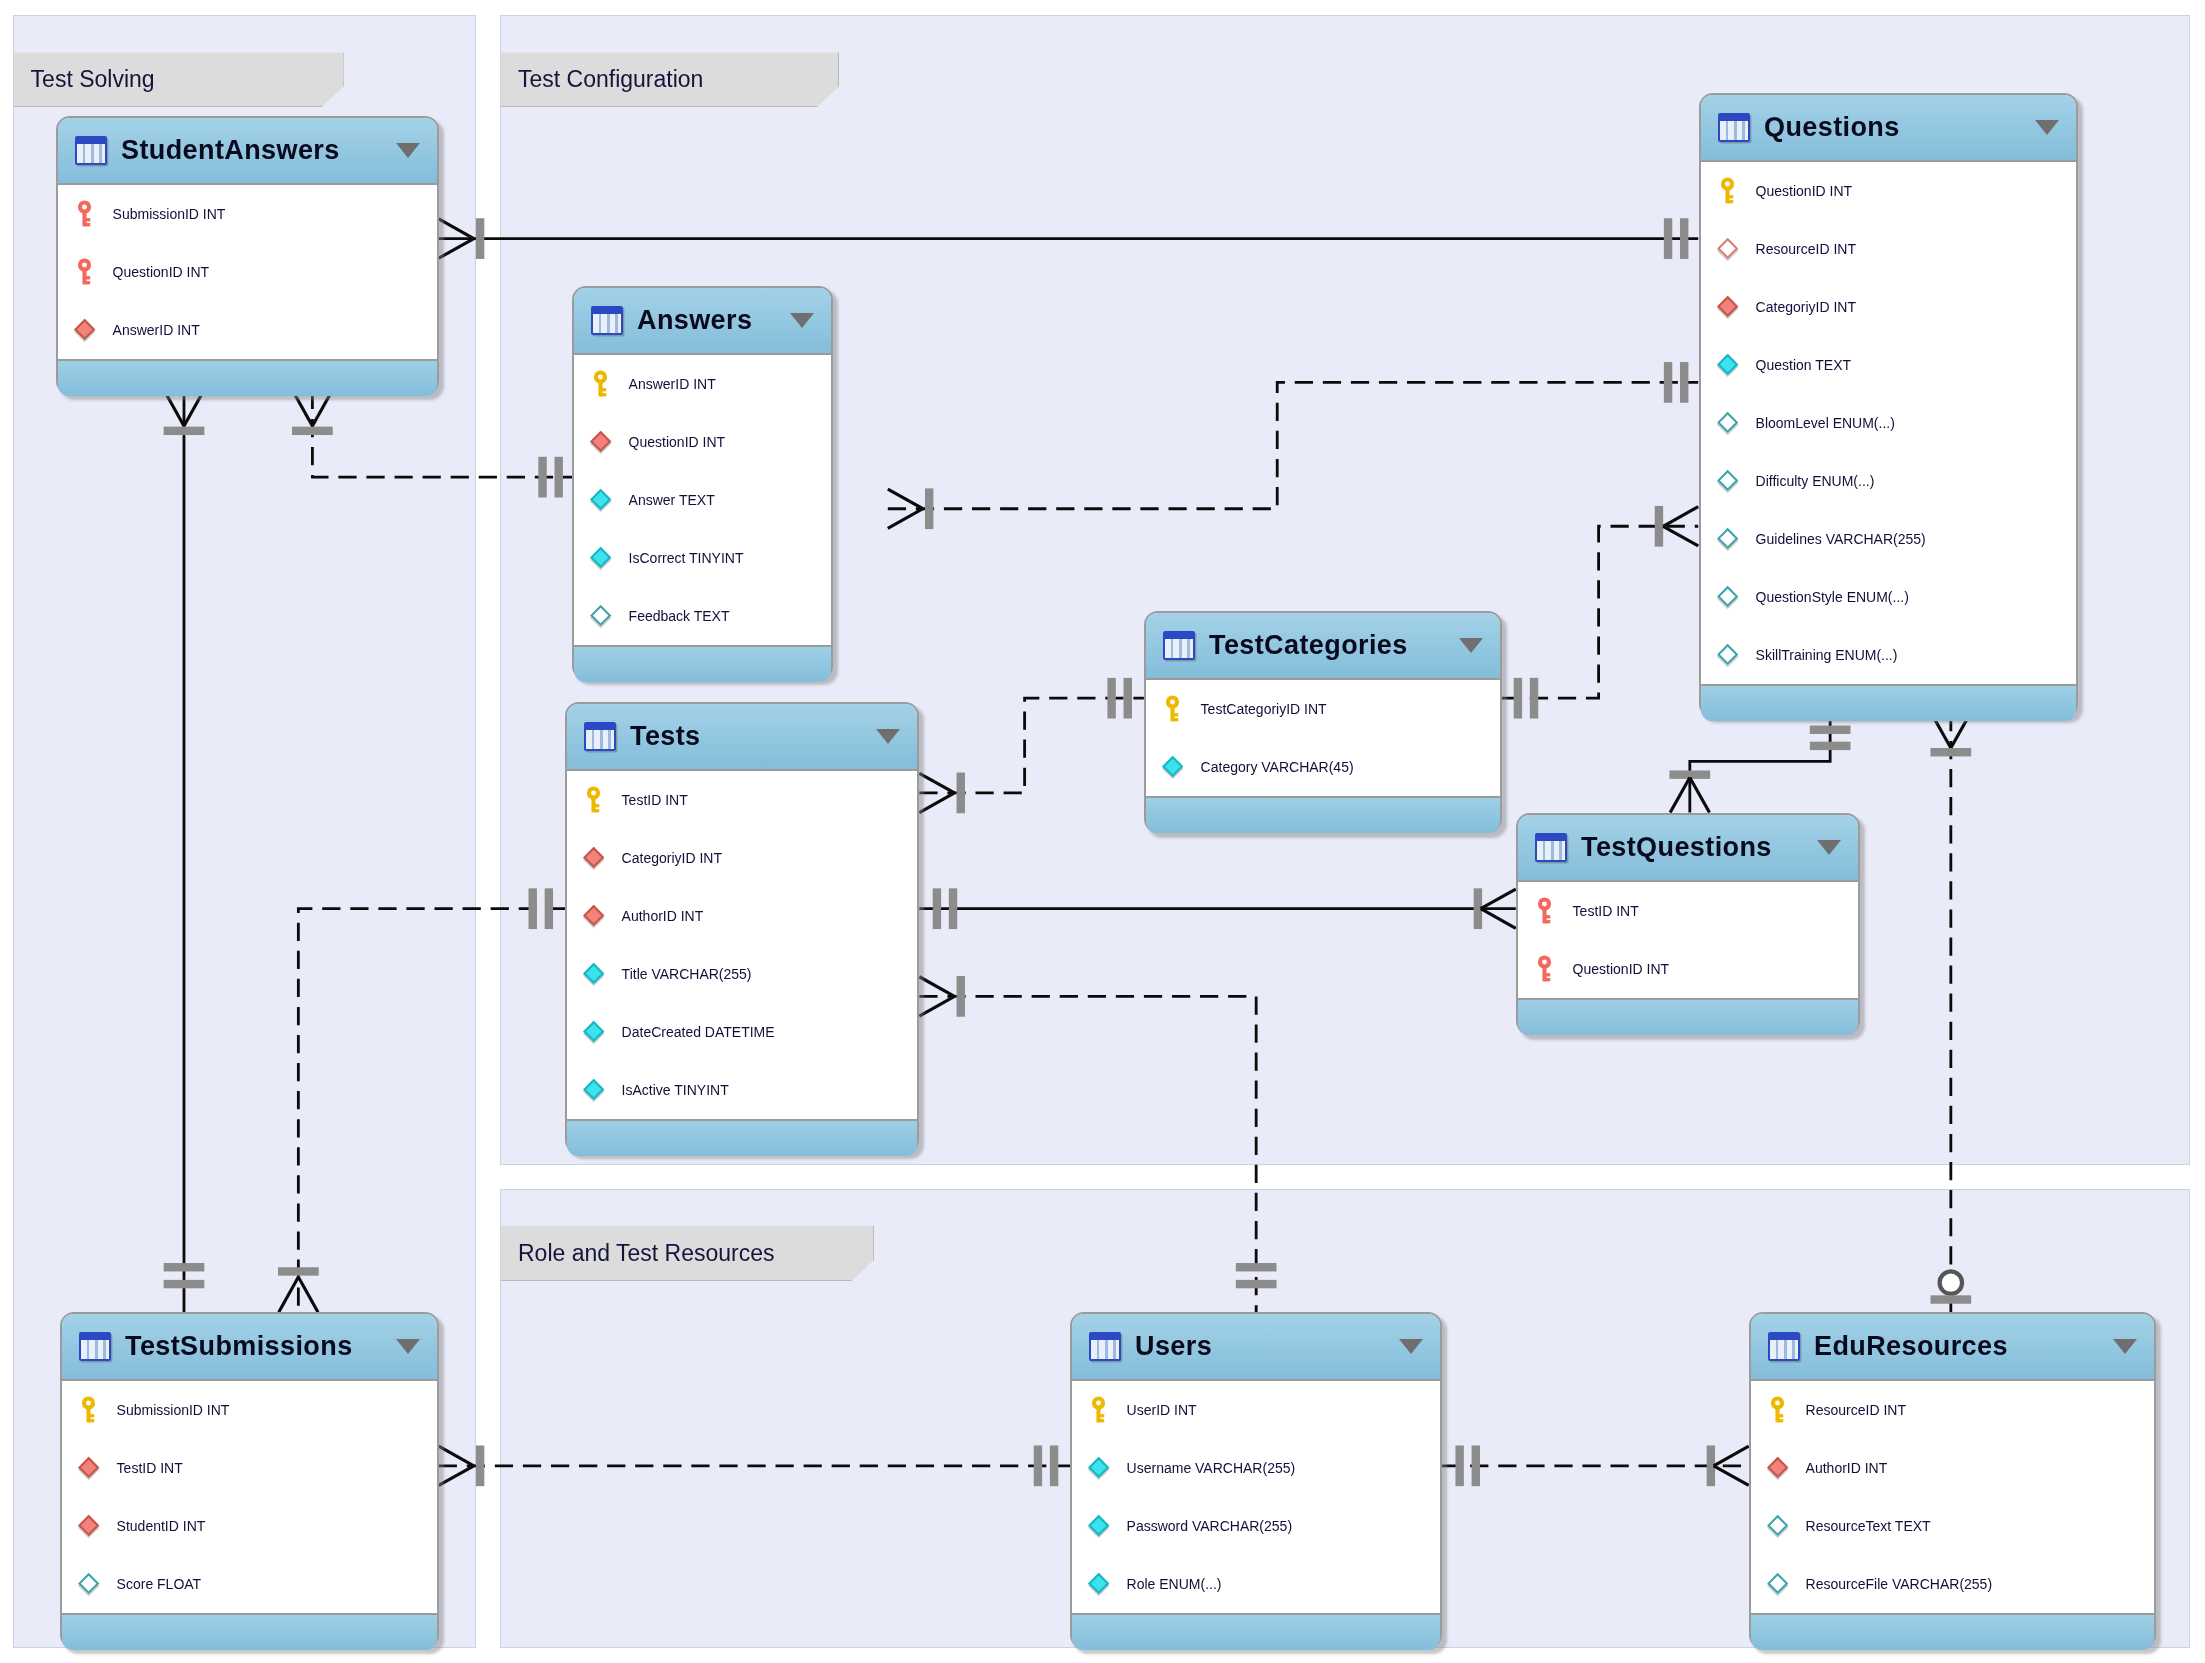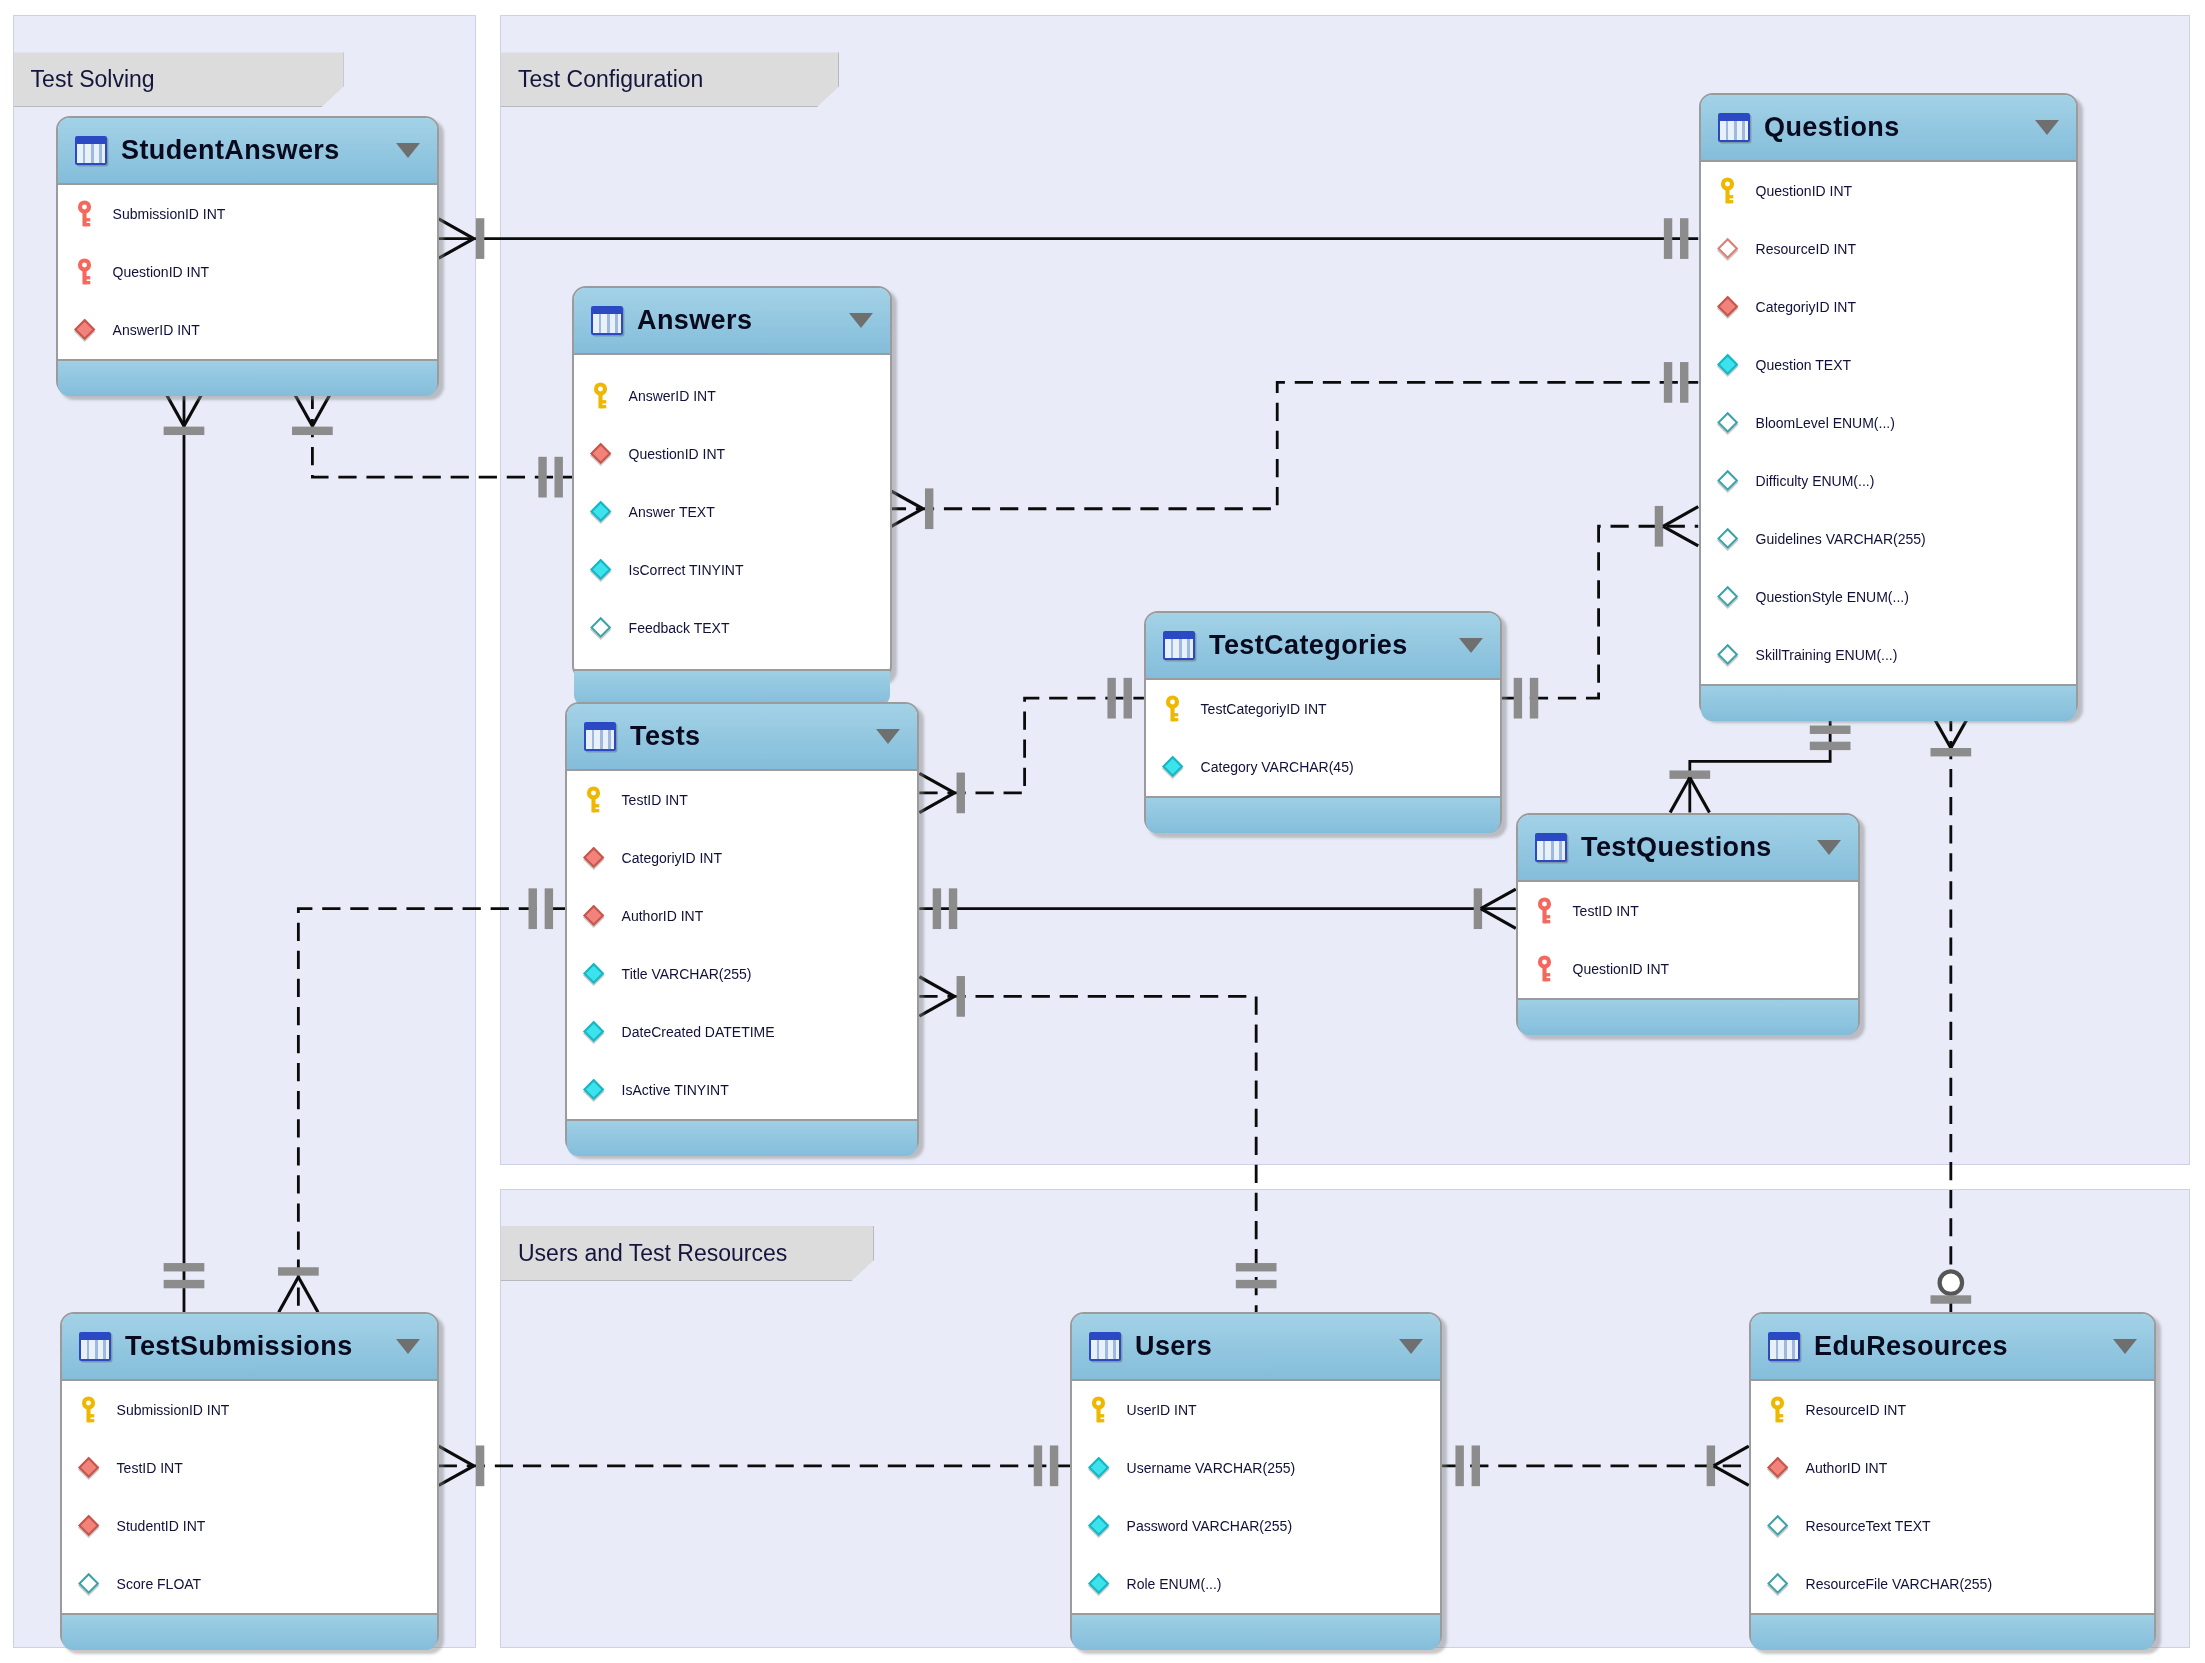--- a/index.html
+++ b/index.html
@@ -92,21 +92,21 @@
     <span>Test Solving</span>
   </div>
 </div>
 <div class="region" id="region-1" style="left: 500px; top: 15.4px; width: 1690px; height: 1150px;">
   <div class="region-tab" style="width: 338px; height: 55px; align-items: center;">
     <span>Test Configuration</span>
   </div>
 </div>
 <div class="region" id="region-2" style="left: 500px; top: 1189px; width: 1690px; height: 459px;">
   <div class="region-tab" style="width: 373px; height: 55px;">
-    <span>Users and Test Resources</span>
+    <span>Role and Test Resources</span>
   </div>
 </div>
 
 <svg id="wires" width="2205" height="1663" viewBox="0 0 3142 2370">
     <g>
       <polyline points="625,340 2420,340" fill="none" stroke="#0B0B0B" stroke-width="4"></polyline>
       <line x1="625" y1="312" x2="675" y2="340" stroke="#0B0B0B" stroke-width="4.5"></line>
       <line x1="625" y1="368" x2="675" y2="340" stroke="#0B0B0B" stroke-width="4.5"></line>
       <rect x="678" y="311" width="12" height="58" fill="#8C8C8C"></rect>
       <rect x="2371" y="311" width="12" height="58" fill="#8C8C8C"></rect>
@@ -242,21 +242,21 @@
         </div>
         <div class="tbl-row">
           <span class="icon-slot">
             <span class="dia dia-red"></span>
           </span>
           <span>AnswerID INT</span>
         </div>
       </div>
       <div class="tbl-footer"></div>
     </div>
-    <div class="tbl" style="left: 572px; top: 286px; width: 320px; height: 394px; gap: 12px;">
+    <div class="tbl" style="left: 572px; top: 286px; width: 261px; height: 394px;">
       <div class="tbl-header">
         <span class="tbl-icon"></span>
         <span class="tbl-title">Answers</span>
         <span class="tbl-caret"></span>
       </div>
       <div class="tbl-body">
         <div class="tbl-row">
           <span class="icon-slot">
             <svg width="21" height="28" viewBox="0 0 24 34">
               <circle cx="12" cy="8.5" r="5.5" fill="none" stroke="#EFB800" stroke-width="5"></circle>

